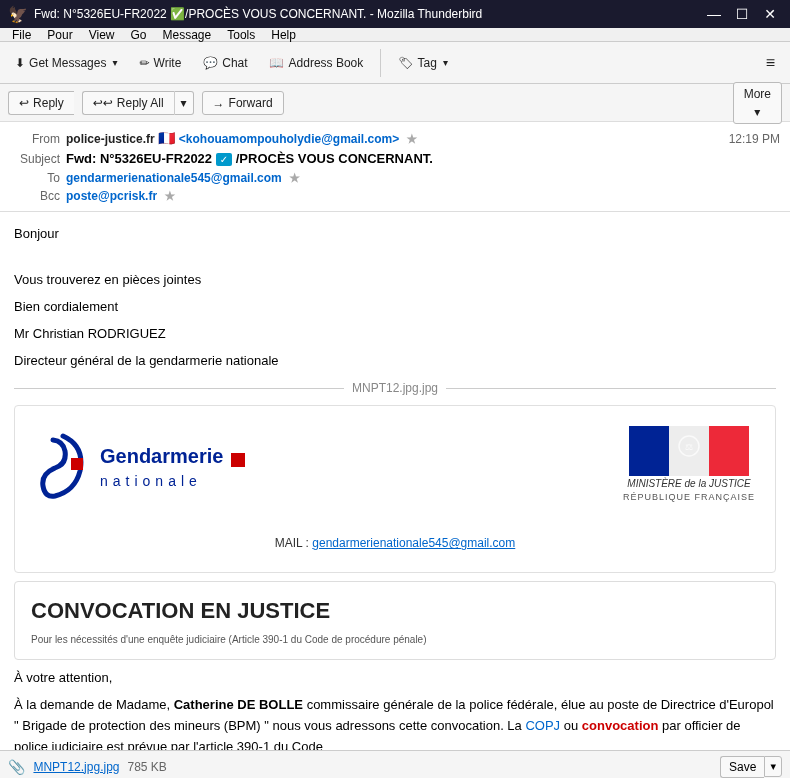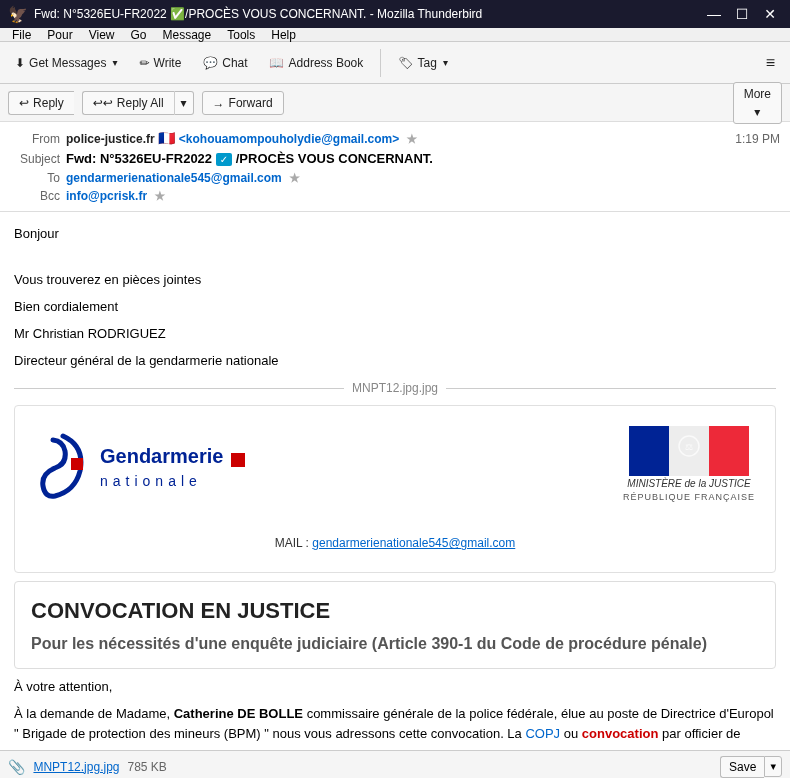--- a/index.html
+++ b/index.html
@@ -236,24 +236,23 @@
       margin: 8px 0;
       background: white;
     }
     .convocation-title {
       font-size: 22px;
       font-weight: bold;
       color: #222;
       margin-bottom: 6px;
     }
     .convocation-sub {
-      font-size: 16px;
+      font-size: 10px;
       color: #555;
       line-height: 1.4;
-      font-weight: bold;
     }
 
     
     .body-text { margin-bottom: 6px; line-height: 1.6; }
     .highlight-red { color: #cc0000; font-weight: bold; }
     .highlight-blue { color: #0066cc; }
     .bold { font-weight: bold; }
     .tel-link { color: #0066cc; }
   </style>
 </head>
@@ -333,39 +332,39 @@
 </div>
 
 <div class="email-header">
   <div class="header-row">
     <span class="header-label">From</span>
     <span class="header-value">
       <span>police-justice.fr <span class="flag-emoji">🇫🇷</span></span>
       <span style="color:#0066cc;"> &lt;kohouamompouholydie@gmail.com&gt;</span>
       <span class="star-icon">★</span>
     </span>
-    <span class="header-time">1:19 PM</span>
+    <span class="header-time">12:19 PM</span>
   </div>
   <div class="subject-row">
     <span class="subject-label">Subject</span>
     <span class="subject-text">
       Fwd: N°5326EU-FR2022 <span style="background:#0099cc;color:white;font-size:10px;padding:1px 4px;border-radius:2px;font-weight:normal;">✓</span> /PROCÈS VOUS CONCERNANT.
     </span>
   </div>
   <div class="header-row">
     <span class="header-label">To</span>
     <span class="header-value">
       <span style="color:#0066cc;">gendarmerienationale545@gmail.com</span>
       <span class="star-icon">★</span>
     </span>
   </div>
   <div class="header-row">
     <span class="header-label">Bcc</span>
     <span class="header-value">
-      <span style="color:#0066cc;">info@pcrisk.fr</span>
+      <span style="color:#0066cc;">poste@pcrisk.fr</span>
       <span class="star-icon">★</span>
     </span>
   </div>
 </div>
 
 <div class="email-body-wrapper" style="position:relative;">
   <div class="email-body">
     <p class="body-text">Bonjour</p>
     <br>
     <p class="body-text">Vous trouverez en pièces jointes</p>

